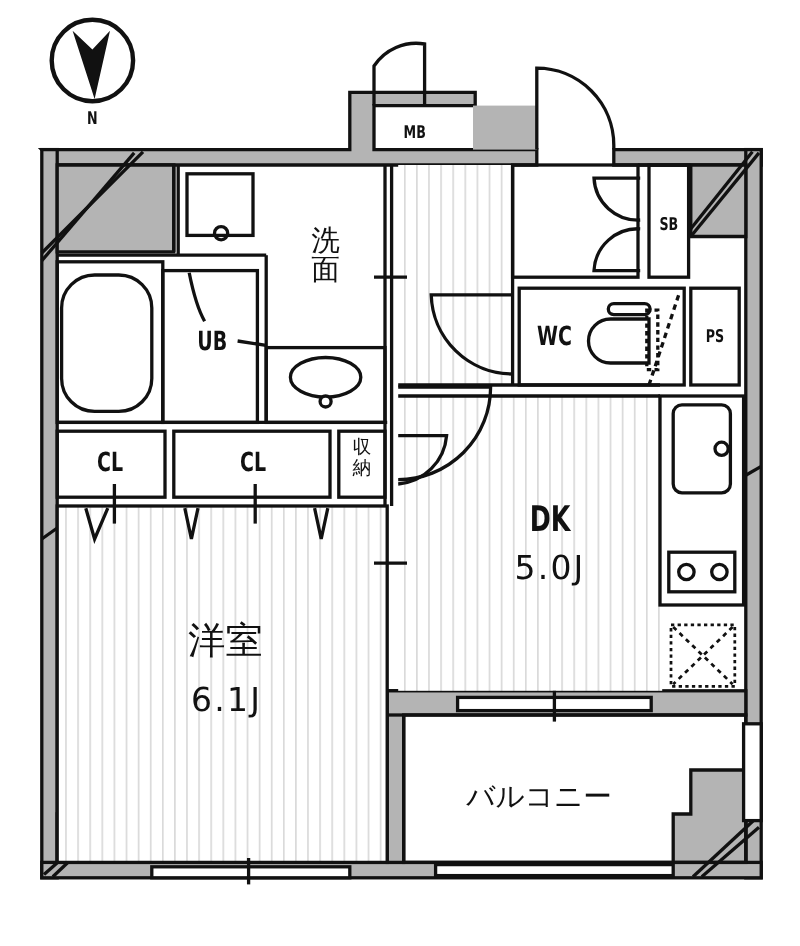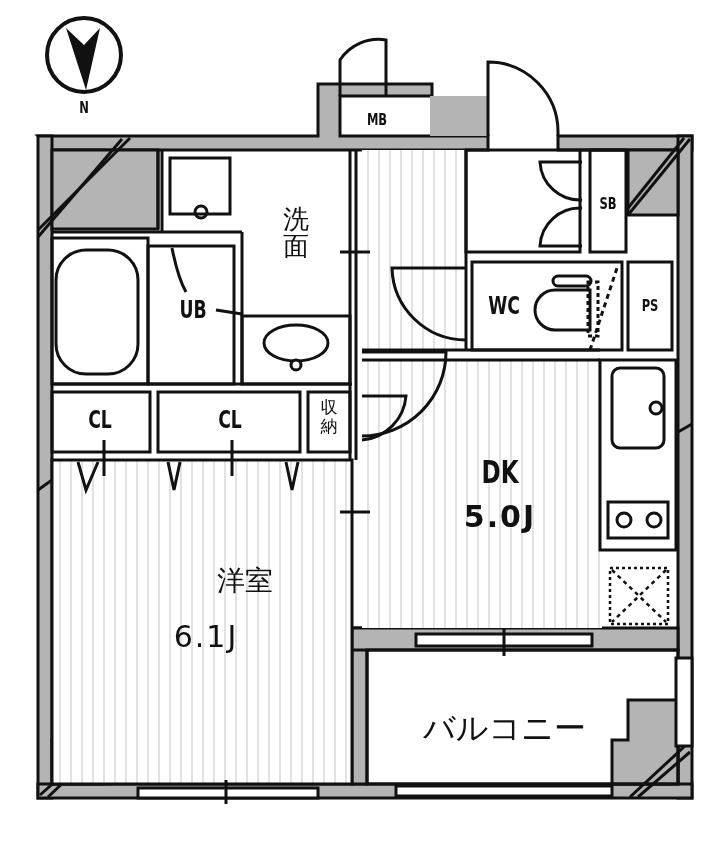--- a/index.html
+++ b/index.html
@@ -157,16 +157,16 @@
   <div>洗</div>
   <div>面</div>
 </div>
 <div class="lbl cond mid" style="left:72px;top:408px;width:56px;">CL</div>
 <div class="lbl cond mid" style="left:202px;top:408px;width:56px;">CL</div>
 <div class="lbl jpsm" style="left:312px;top:398px;width:34px;">
   <div>収</div>
   <div>納</div>
 </div>
 <div class="lbl cond room-big" style="left:460px;top:456px;width:80px;">DK</div>
-<div class="lbl room-big" style="left:440px;top:502px;width:120px;font-size:30px;letter-spacing:2px;font-weight:bold;">5.0J</div>
-<div class="lbl jp" style="left:150px;top:566px;width:110px;font-size:28px;margin-left:40px;">洋室</div>
+<div class="lbl room-big" style="left:440px;top:502px;width:120px;font-size:30px;letter-spacing:2px;">5.0J</div>
+<div class="lbl jp" style="left:150px;top:566px;width:110px;font-size:34px;">洋室</div>
 <div class="lbl room-big" style="left:146px;top:622px;width:120px;font-size:30px;letter-spacing:2px;">6.1J</div>
-<div class="lbl" style="left:423px;top:712px;width:160px;font-size:32px;">バルコニー</div>
+<div class="lbl" style="left:410px;top:712px;width:160px;font-size:26px;">バルコニー</div>
 
 </body></html>

